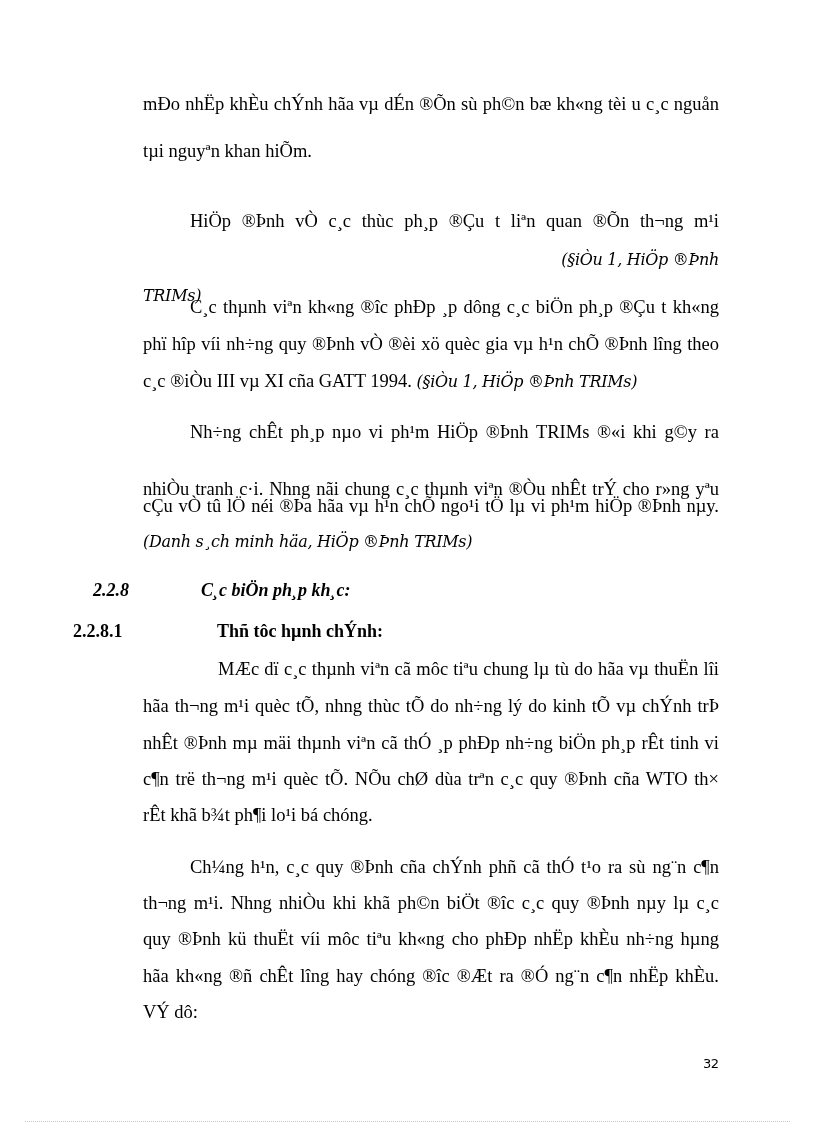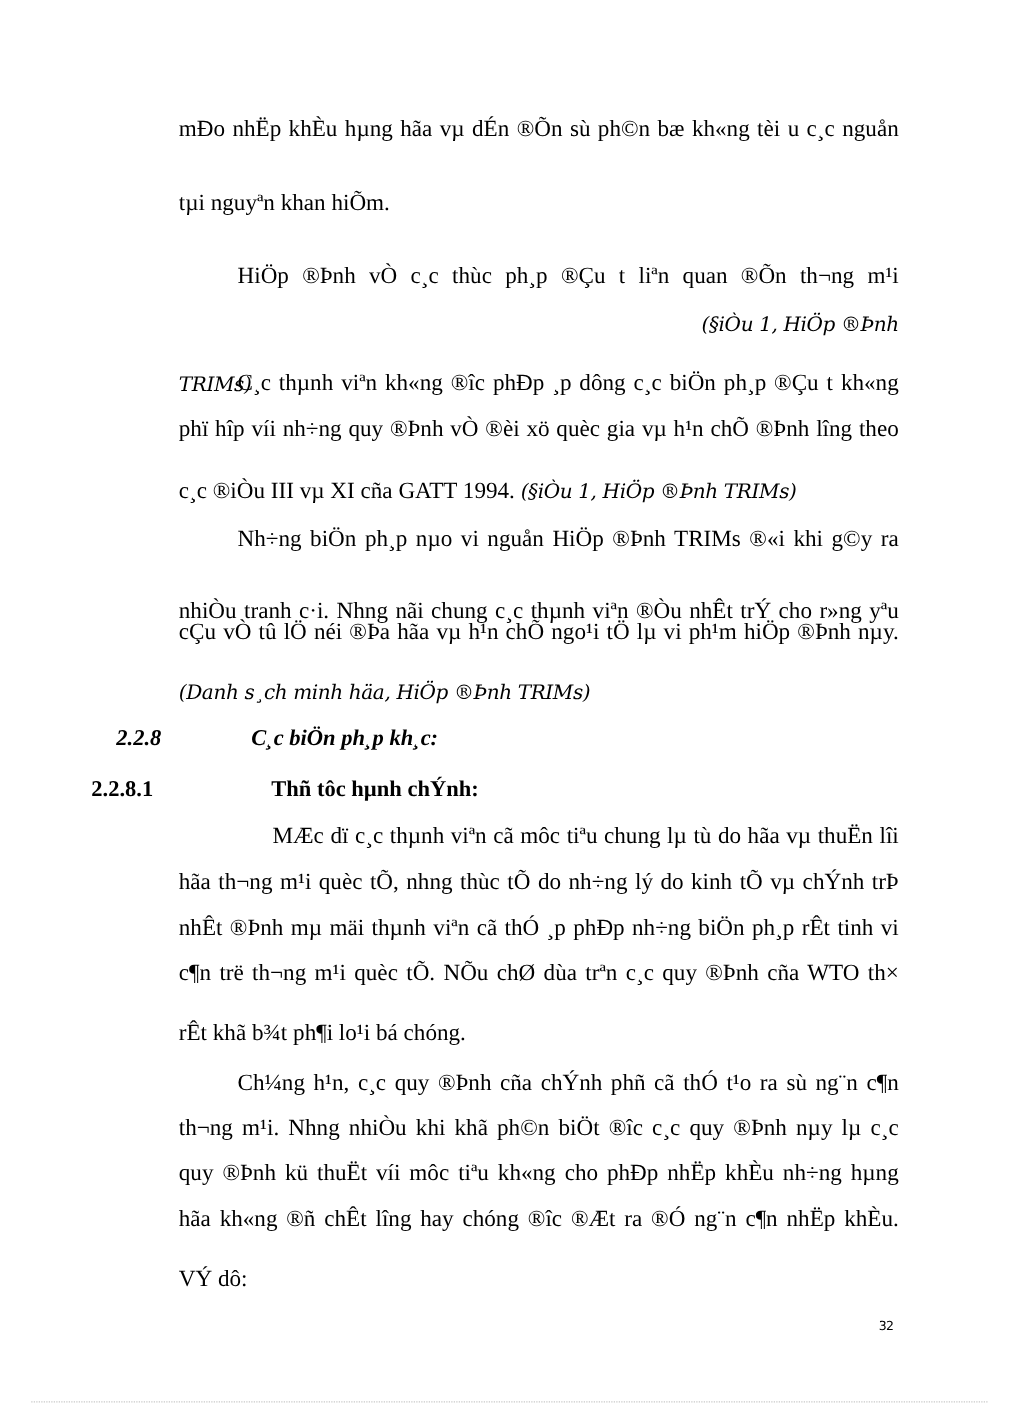--- a/index.html
+++ b/index.html
@@ -4,51 +4,51 @@
 <style>
   html, body { margin: 0; padding: 0; background: #ffffff; }
   body {
     width: 816px; height: 1123px; position: relative; overflow: hidden;
     font-family: "Liberation Serif", serif; color: #000;
   }
   .line {
     position: absolute; font-size: 18.5px; white-space: nowrap; line-height: 1;
   }
   .just { left: 143px; width: 576px; text-align: justify; text-align-last: justify; }
-  .last { left: 143px; text-align: left; margin-top: 12px; }
+  .last { left: 143px; text-align: left; }
   .ind { left: 190px; width: 529px; text-align: justify; text-align-last: justify; }
   .ind2 { left: 218px; width: 501px; text-align: justify; text-align-last: justify; }
   .it { font-style: italic; font-family: "DejaVu Serif", serif; font-size: 16px; letter-spacing: -0.3px; }
   .h-num { position: absolute; font-weight: bold; font-size: 18px; }
   .h-num.i { font-style: italic; }
-  .page-number { position: absolute; left: 703px; top: 1056px; font-size: 10px; font-family: "DejaVu Sans", sans-serif; letter-spacing: -0.5px; }
+  .page-number { position: absolute; left: 703px; top: 1056px; font-size: 13px; font-family: "DejaVu Sans", sans-serif; letter-spacing: -0.5px; }
   .page-edge { position: absolute; left: 25px; width: 765px; top: 1121px; border-top: 1px dotted #c8c8c8; }
 </style>
 </head>
 <body>
 
 <div>
 
-  <div class="line just" style="top:95px">mÐo nhËp khÈu hµng hãa vµ dÉn ®Õn sù ph©n bæ kh«ng tèi u  c¸c nguån</div>
+  <div class="line just" style="top:95px">mÐo nhËp khÈu chÝnh hãa vµ dÉn ®Õn sù ph©n bæ kh«ng tèi u  c¸c nguån</div>
   <div class="line last" style="top:142px">tµi nguyªn khan hiÕm.</div>
 
   <div class="line ind" style="top:212px">HiÖp ®Þnh vÒ c¸c thùc ph¸p ®Çu t  liªn quan ®Õn th­¬ng  m¹i</div>
   <div class="line just" style="top:250px; text-align-last:left;">
     <span class="it" style="float:right; margin-top:2px;">(§iÒu 1, HiÖp ®Þnh</span>
   </div>
   <div class="line last it" style="top:288px">TRIMs)</div>
 
   <div class="line ind" style="top:298px">C¸c thµnh viªn kh«ng ®­îc  phÐp ¸p dông c¸c biÖn ph¸p ®Çu t  kh«ng</div>
   <div class="line just" style="top:335px">phï hîp víi nh÷ng quy ®Þnh vÒ ®èi xö quèc gia vµ h¹n chÕ ®Þnh l­îng  theo</div>
   <div class="line last" style="top:372px">
     <span>c¸c ®iÒu III vµ XI cña GATT 1994.</span>
     <span class="it">(§iÒu 1, HiÖp ®Þnh TRIMs)</span>
   </div>
 
-  <div class="line ind" style="top:423px">Nh÷ng biÖn ph¸p nµo vi nguån HiÖp ®Þnh TRIMs ®«i khi g©y ra</div>
+  <div class="line ind" style="top:423px">Nh÷ng chÊt ph¸p nµo vi ph¹m HiÖp ®Þnh TRIMs ®«i khi g©y ra</div>
   <div class="line just" style="top:480px">nhiÒu tranh c·i. Nhng  nãi chung c¸c thµnh viªn ®Òu nhÊt trÝ cho r»ng yªu</div>
   <div class="line just" style="top:497px">cÇu vÒ tû lÖ néi ®Þa hãa vµ h¹n chÕ ngo¹i tÖ lµ vi ph¹m hiÖp ®Þnh nµy.</div>
   <div class="line last it" style="top:534px">(Danh s¸ch minh häa,  HiÖp ®Þnh TRIMs)</div>
 
   <div class="h-num i" style="left:93px; top:580px">2.2.8</div>
   <div class="h-num i" style="left:201px; top:580px">C¸c biÖn ph¸p kh¸c:</div>
 
   <div class="h-num" style="left:73px; top:621px">2.2.8.1</div>
   <div class="h-num" style="left:217px; top:621px">Thñ tôc hµnh chÝnh:</div>
 

